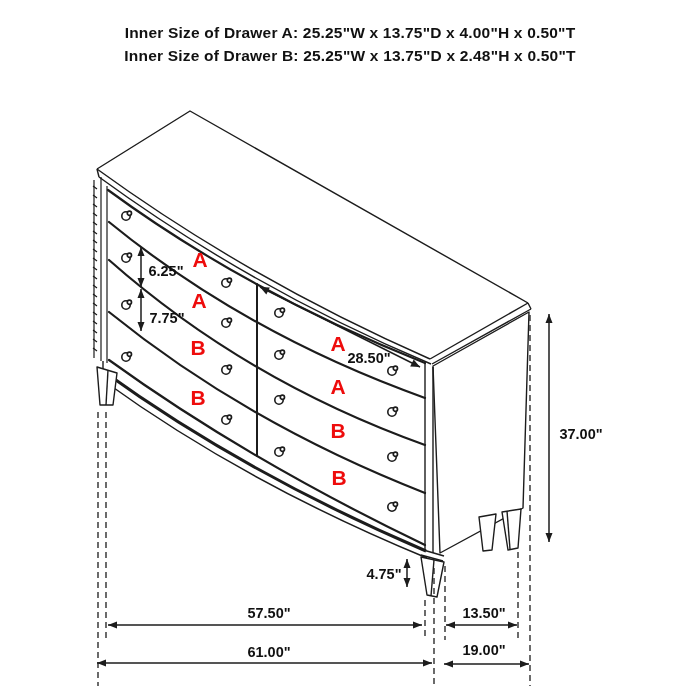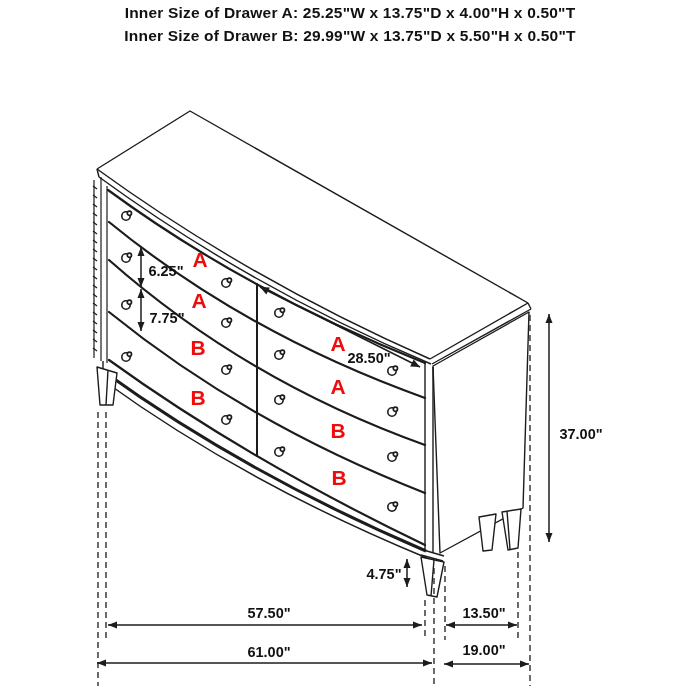--- a/index.html
+++ b/index.html
@@ -1,20 +1,20 @@
 <!DOCTYPE html>
 <html><head>
 <meta charset="utf-8">
 <style>
   html,body{margin:0;padding:0;background:#ffffff;}
   #stage{
     position:relative;width:700px;height:700px;background:#ffffff;
     font-family:"Liberation Sans",sans-serif;overflow:hidden;
   }
-  #titleblock{position:absolute;left:0;top:2px;width:700px;text-align:center;}
+  #titleblock{position:absolute;left:0;top:22px;width:700px;text-align:center;}
   .title-line{
     font-size:15.5px;font-weight:bold;color:#111;line-height:22.5px;
     letter-spacing:0.2px;white-space:pre;
   }
   .lbl{
     position:absolute;transform:translate(-50%,-50%);
     font-weight:bold;white-space:nowrap;
   }
   .drawer-letter{font-size:21px;color:#ee0c0c;}
   .dim{font-size:14.5px;color:#111;}
@@ -144,21 +144,21 @@
       <path d="M517,625 L508,621.5 L508,628.5 Z"></path>
       <path d="M97,663 L106,659.5 L106,666.5 Z"></path>
       <path d="M432,663 L423,659.5 L423,666.5 Z"></path>
       <path d="M444,664 L453,660.5 L453,667.5 Z"></path>
       <path d="M529,664 L520,660.5 L520,667.5 Z"></path>
     </g>
   </svg>
 
   <div id="titleblock">
     <div class="title-line">Inner Size of Drawer A: 25.25"W x 13.75"D x 4.00"H x 0.50"T</div>
-    <div class="title-line">Inner Size of Drawer B: 29.99"W x 13.75"D x 5.50"H x 0.50"T</div>
+    <div class="title-line">Inner Size of Drawer B: 25.25"W x 13.75"D x 2.48"H x 0.50"T</div>
   </div>
 
   <span class="lbl drawer-letter" style="left:200px;top:260px">A</span>
   <span class="lbl drawer-letter" style="left:199px;top:301px">A</span>
   <span class="lbl drawer-letter" style="left:198px;top:348px">B</span>
   <span class="lbl drawer-letter" style="left:198px;top:398px">B</span>
   <span class="lbl drawer-letter" style="left:338px;top:344px">A</span>
   <span class="lbl drawer-letter" style="left:338px;top:387px">A</span>
   <span class="lbl drawer-letter" style="left:338px;top:431px">B</span>
   <span class="lbl drawer-letter" style="left:339px;top:478px">B</span>

